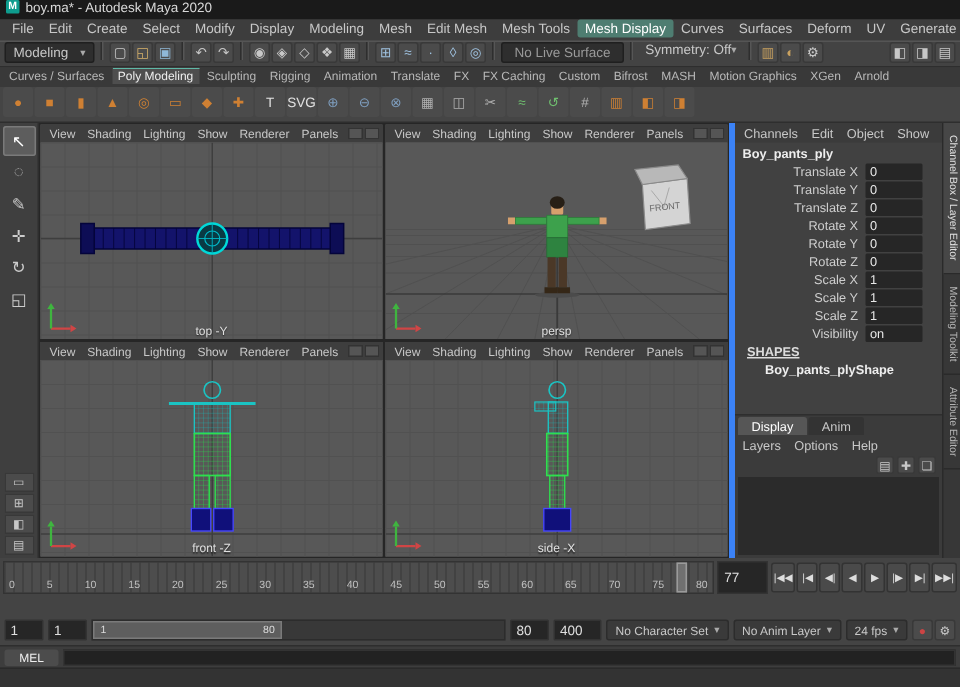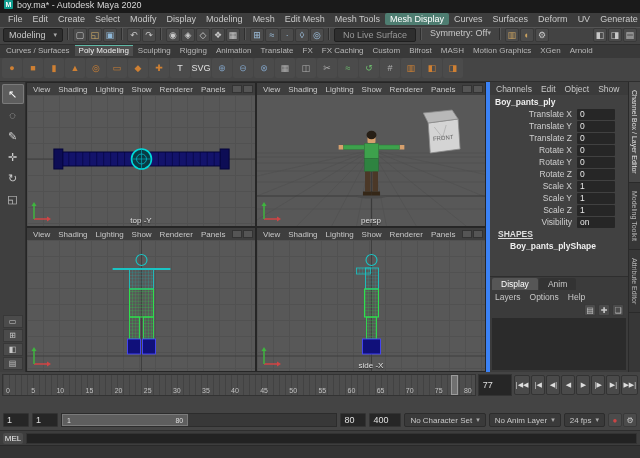--- a/index.html
+++ b/index.html
@@ -87,21 +87,21 @@
 .range-row{height:20px;display:flex;align-items:center;gap:3px;padding:0 3px;background:#444;flex:0 0 auto;}
 .rs-field{width:26px;height:14px;background:#262626;border:1px solid #333;display:flex;align-items:center;padding-left:3px;color:#e0e0e0;border-radius:1px;}
 .rs-field.wide{width:32px;}
 .rs-track{flex:1;height:14px;background:#383838;border:1px solid #2c2c2c;position:relative;min-width:60px;}
 .rs-bar{position:absolute;left:0;top:0;bottom:0;width:46%;background:#5e5e5e;border:1px solid #7a7a7a;
  display:flex;justify-content:space-between;align-items:center;padding:0 4px;font-size:7px;color:#ddd;}
 .rs-icon{width:14px;height:14px;background:#4b4b4b;border:1px solid #393939;border-radius:2px;display:flex;align-items:center;justify-content:center;font-size:8px;}
 .rs-dropdown{height:14px;background:#3a3a3a;border:1px solid #2c2c2c;padding:0 5px;display:flex;align-items:center;gap:4px;font-size:8px;border-radius:2px;white-space:nowrap;}
 
 .command-row{height:15px;display:flex;align-items:center;background:#3d3d3d;border-top:1px solid #2e2e2e;gap:3px;padding:0 3px;flex:0 0 auto;}
-.cmd-mode{width:20px;height:11px;background:#4c4c4c;color:#eee;display:flex;align-items:center;justify-content:center;font-size:8px;border-radius:2px;}
+.cmd-mode{width:36px;height:11px;background:#4c4c4c;color:#eee;display:flex;align-items:center;justify-content:center;font-size:8px;border-radius:2px;}
 .cmd-input{flex:1;height:11px;background:#222;border:1px solid #333;color:#ddd;font-family:"Liberation Mono",monospace;font-size:8px;padding:0 3px;}
 
 .help-row{height:13px;background:#333;border-top:1px solid #2a2a2a;display:flex;align-items:center;padding:0 5px;color:#999;flex:0 0 auto;}
 .caret{font-size:7px;color:#aaa;}
 </style>
 </head>
 <body>
 
 <div id="app">
 
@@ -399,20 +399,21 @@
             <rect x="117" y="77" width="10" height="22" fill="url(#pgF)" stroke="#2ee04e" stroke-width="0.9"></rect>
             <rect x="101" y="99" width="13" height="15" fill="#10107a" stroke="#4646ff" stroke-width="0.9"></rect>
             <rect x="116" y="99" width="13" height="15" fill="#10107a" stroke="#4646ff" stroke-width="0.9"></rect>
           </svg>
           <svg class="gizmo" viewBox="0 0 22 22">
             <line x1="4" y1="18" x2="17" y2="18" stroke="#d04545" stroke-width="1.5"></line>
             <path d="M17 15.5 21 18 17 20.5Z" fill="#d04545"></path>
             <line x1="4" y1="18" x2="4" y2="5" stroke="#3fb53f" stroke-width="1.5"></line>
             <path d="M1.5 5 4 1 6.5 5Z" fill="#3fb53f"></path>
           </svg>
+          <div class="vp-label">front -Z</div>
         </div>
       </div>
 
       <div class="viewport">
         <div class="vp-menubar">
           <span class="vp-menu-items">
 
           <span class="vp-menu-item">View</span>
               <span class="vp-menu-item">Shading</span>
               <span class="vp-menu-item">Lighting</span>

